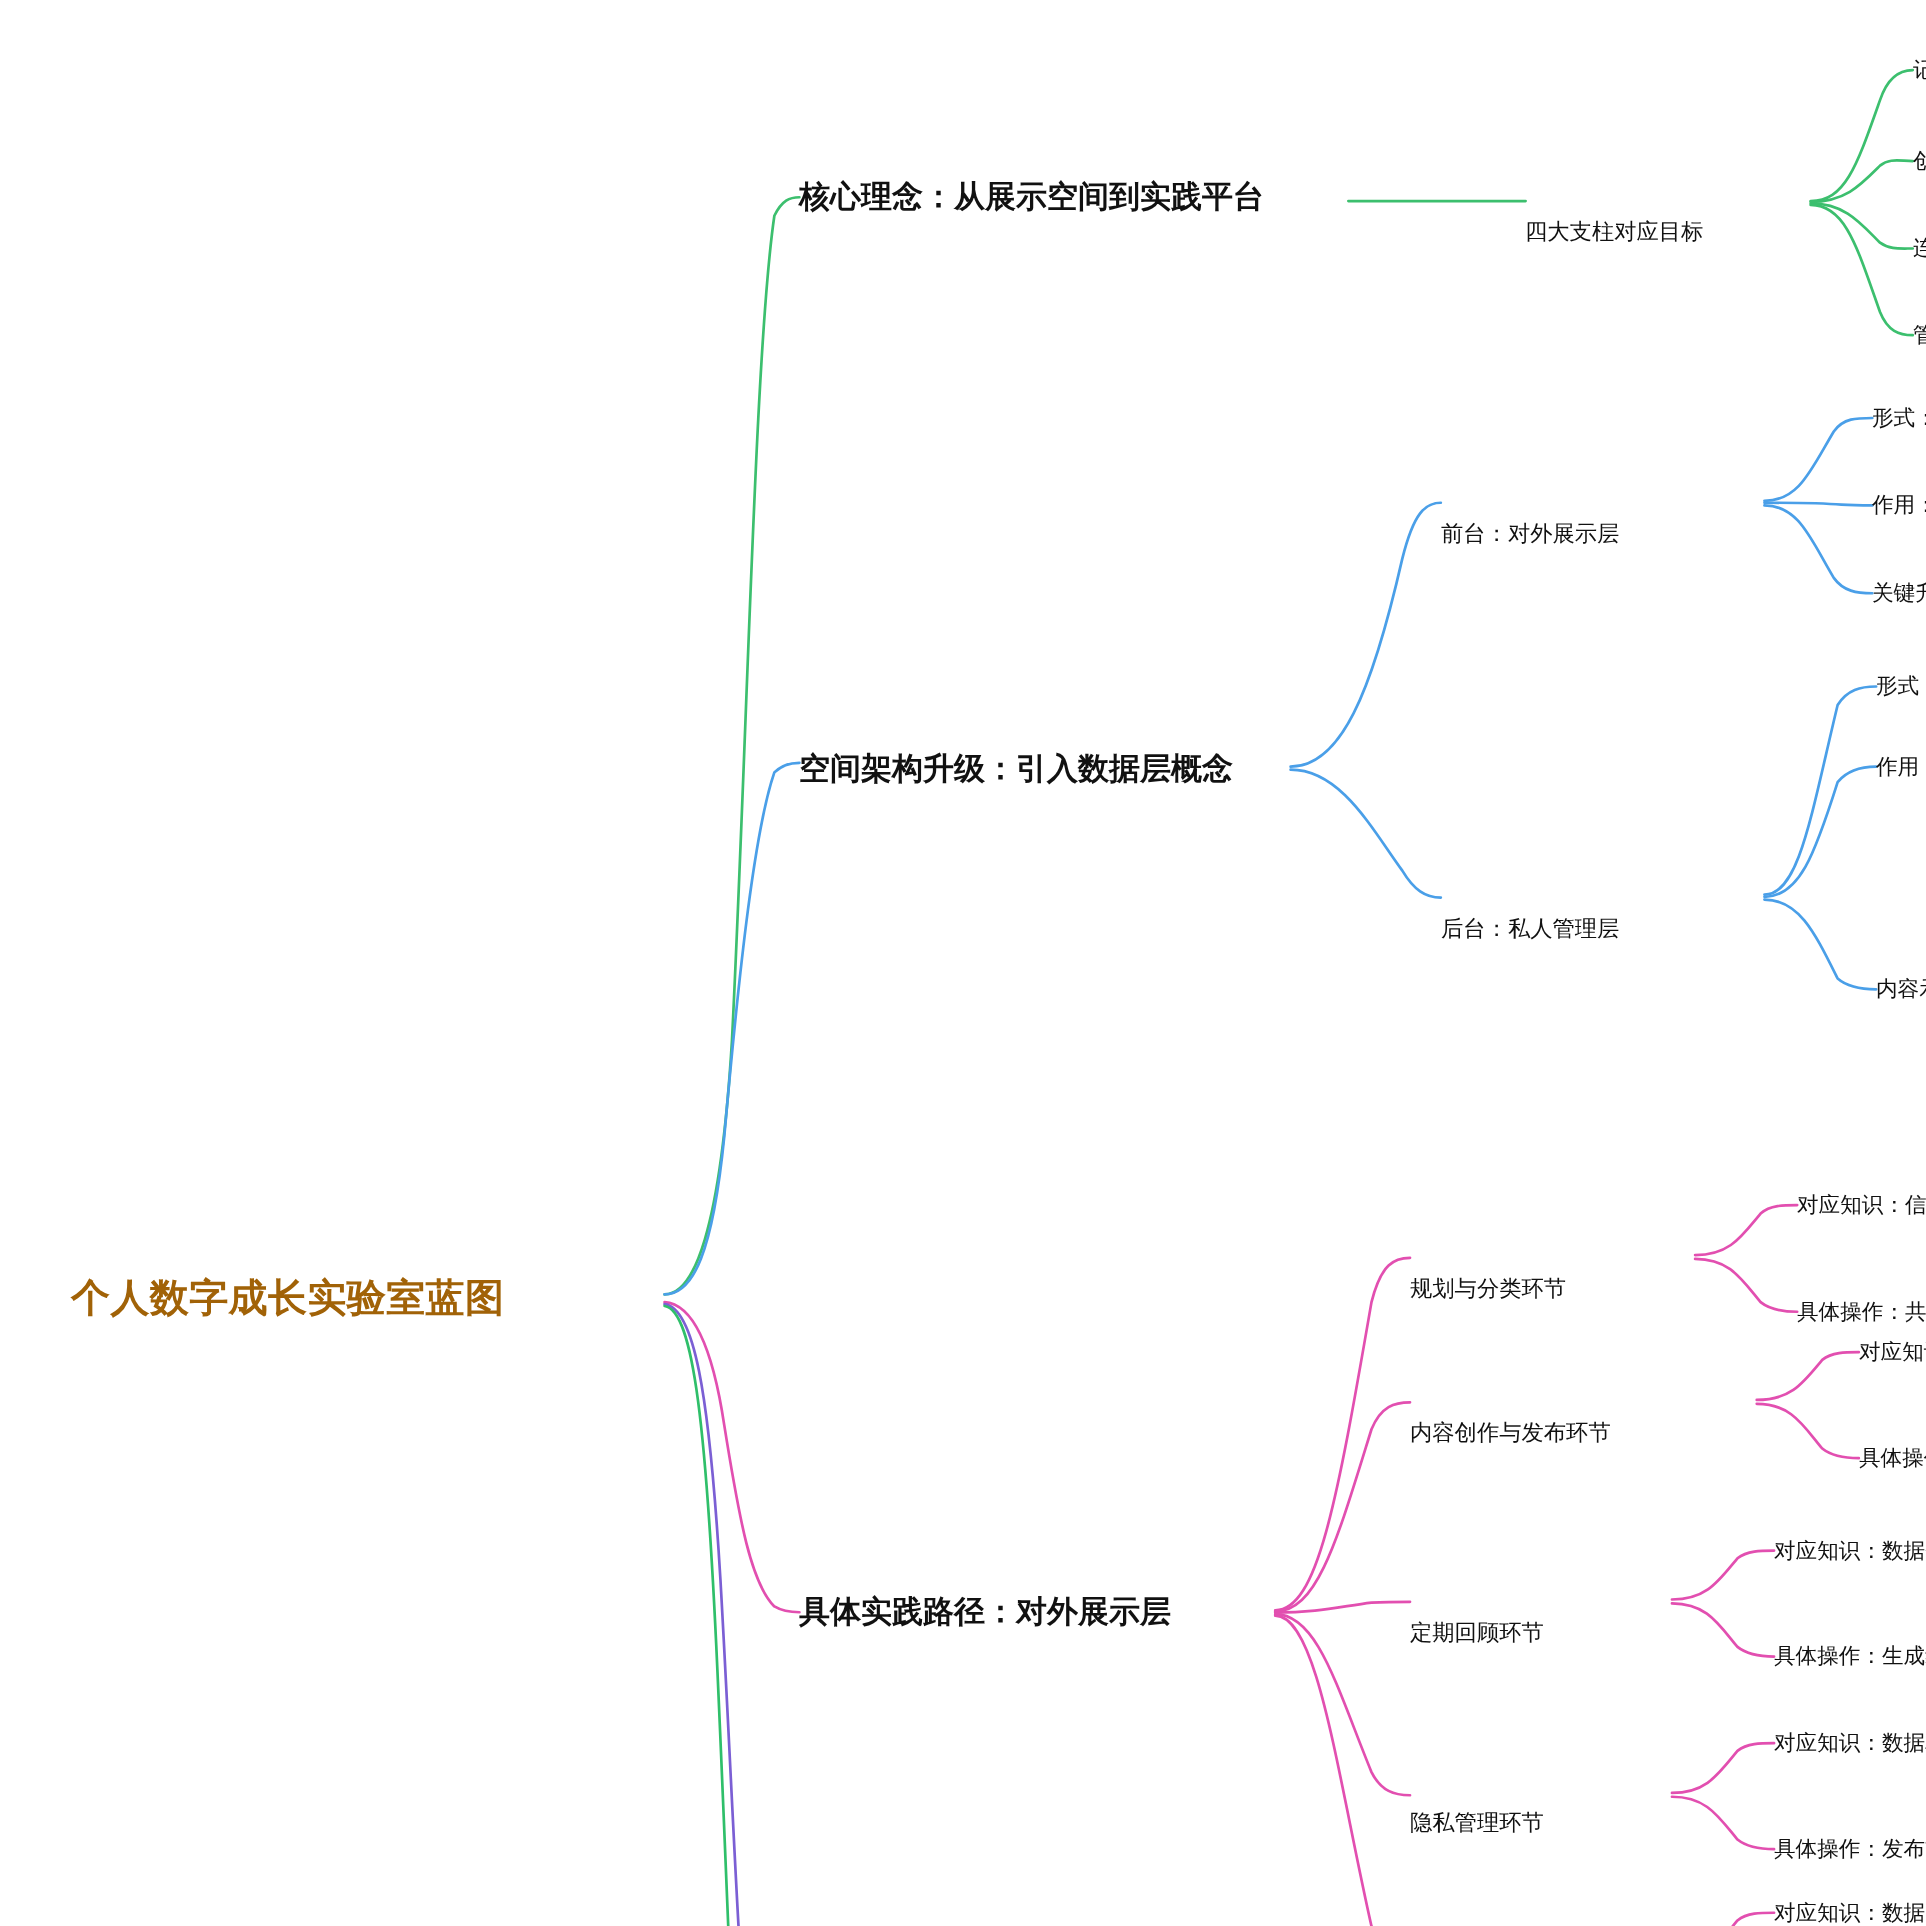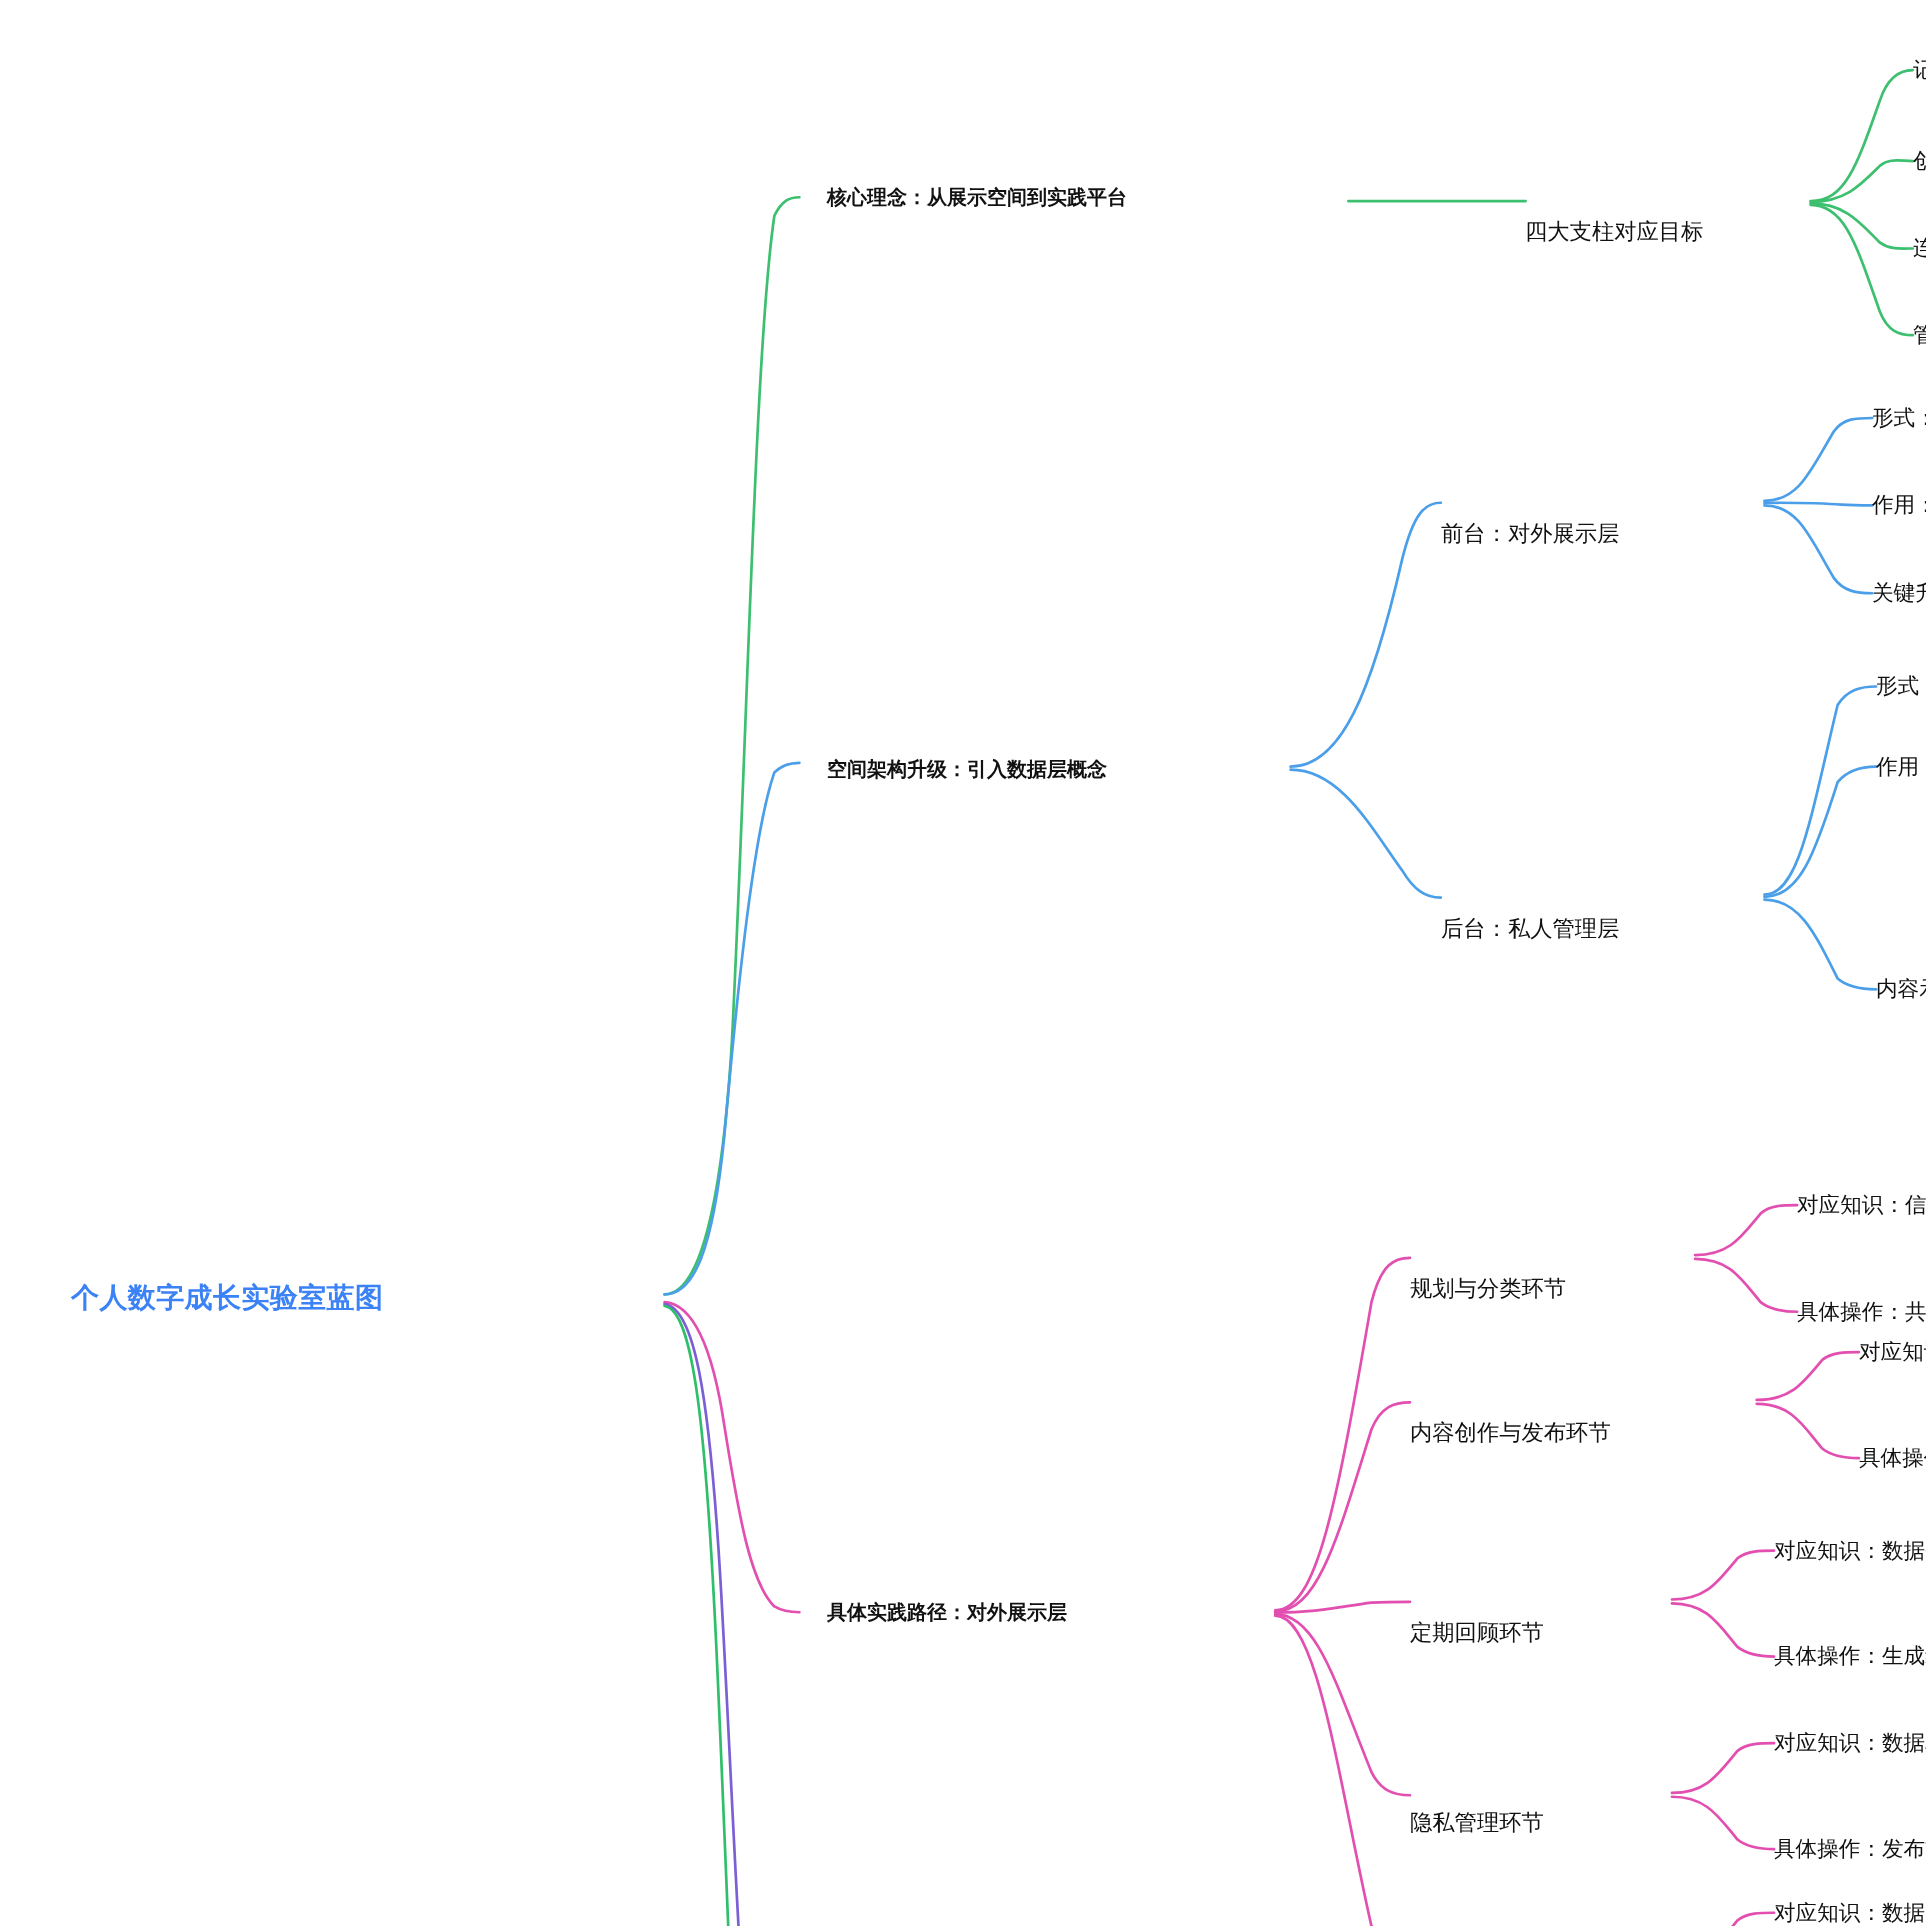--- a/index.html
+++ b/index.html
@@ -30,32 +30,31 @@
     height: 2694px;
     pointer-events: none;
   }
   .node {
     position: absolute;
     white-space: nowrap;
     transform: translateY(-50%);
     line-height: 1.32;
   }
   .root-node {
-    font-size: 28px;
+    font-size: 39px;
     font-weight: bold;
-    color: #3b82f6;
+    color: #a16207;
     white-space: normal;
     width: 551px;
     letter-spacing: 0.4px;
   }
   .lvl1 {
-    font-size: 20px;
+    font-size: 31px;
     font-weight: bold;
     color: #111111;
-    margin-left: 28px;
   }
   .lvl2 {
     font-size: 22.3px;
     font-weight: normal;
     color: #111111;
     margin-top: 31px;
   }
   .lvl3 {
     font-size: 21.6px;
     font-weight: normal;

